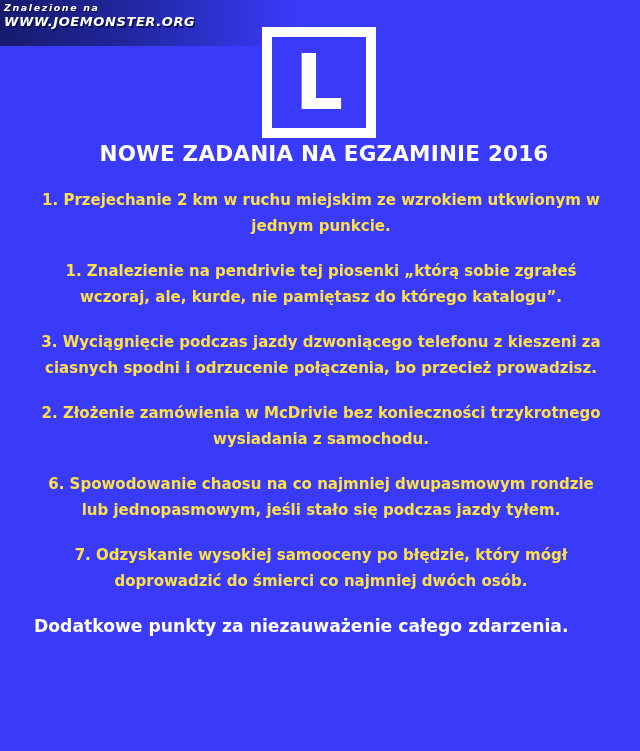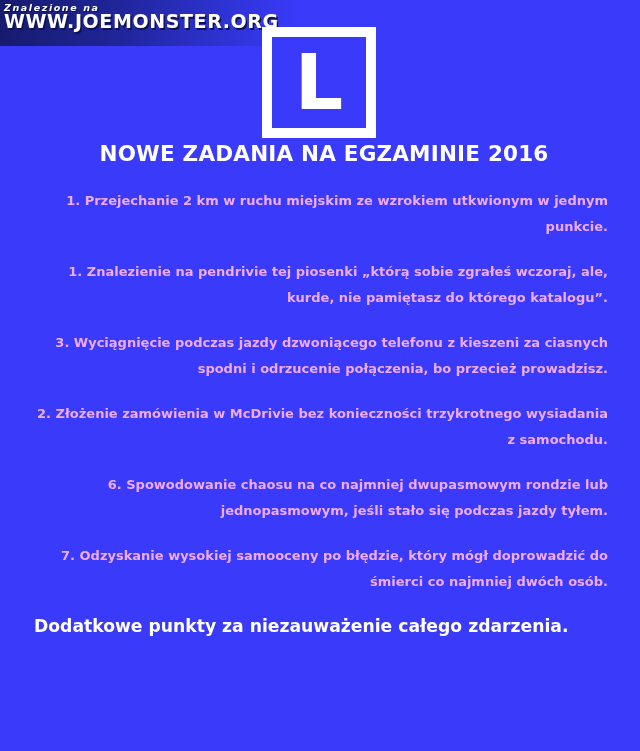--- a/index.html
+++ b/index.html
@@ -37,22 +37,23 @@
     font-weight: bold;
     font-style: italic;
     letter-spacing: 1.6px;
     color: #ffffff;
     text-shadow: 1px 1px 0 #0d1150;
     line-height: 11px;
     white-space: nowrap;
   }
   #watermark .wm-line2 {
     font-family: "DejaVu Sans", sans-serif;
-    font-size: 19px;
+    font-size: 13px;
     font-weight: bold;
+    font-style: italic;
     letter-spacing: 0.6px;
     color: #ffffff;
     text-shadow: 1.5px 1.5px 0 #0d1150;
     line-height: 17px;
     white-space: nowrap;
   }
 
   
   #badge-wrap {
     position: absolute;
@@ -105,27 +106,27 @@
     margin: 0 0 22px 8px;
     padding: 0 10px;
     box-sizing: border-box;
   }
   #task-list {
     margin: 0;
     padding: 0 32px 0 34px;
     list-style: none;
   }
   .task-item {
-    color: #f0abfc;
+    color: #fde047;
     font-family: "DejaVu Sans", sans-serif;
-    font-size: 13px;
+    font-size: 15px;
     font-weight: bold;
     line-height: 25.5px;
     margin: 0 0 20px 0;
-    text-align: right;
+    text-align: center;
   }
   #bonus-note {
     color: #ffffff;
     font-family: "DejaVu Sans", sans-serif;
     font-size: 17.2px;
     font-weight: bold;
     line-height: 25.5px;
     padding: 0 32px 0 34px;
     margin: 0;
   }

